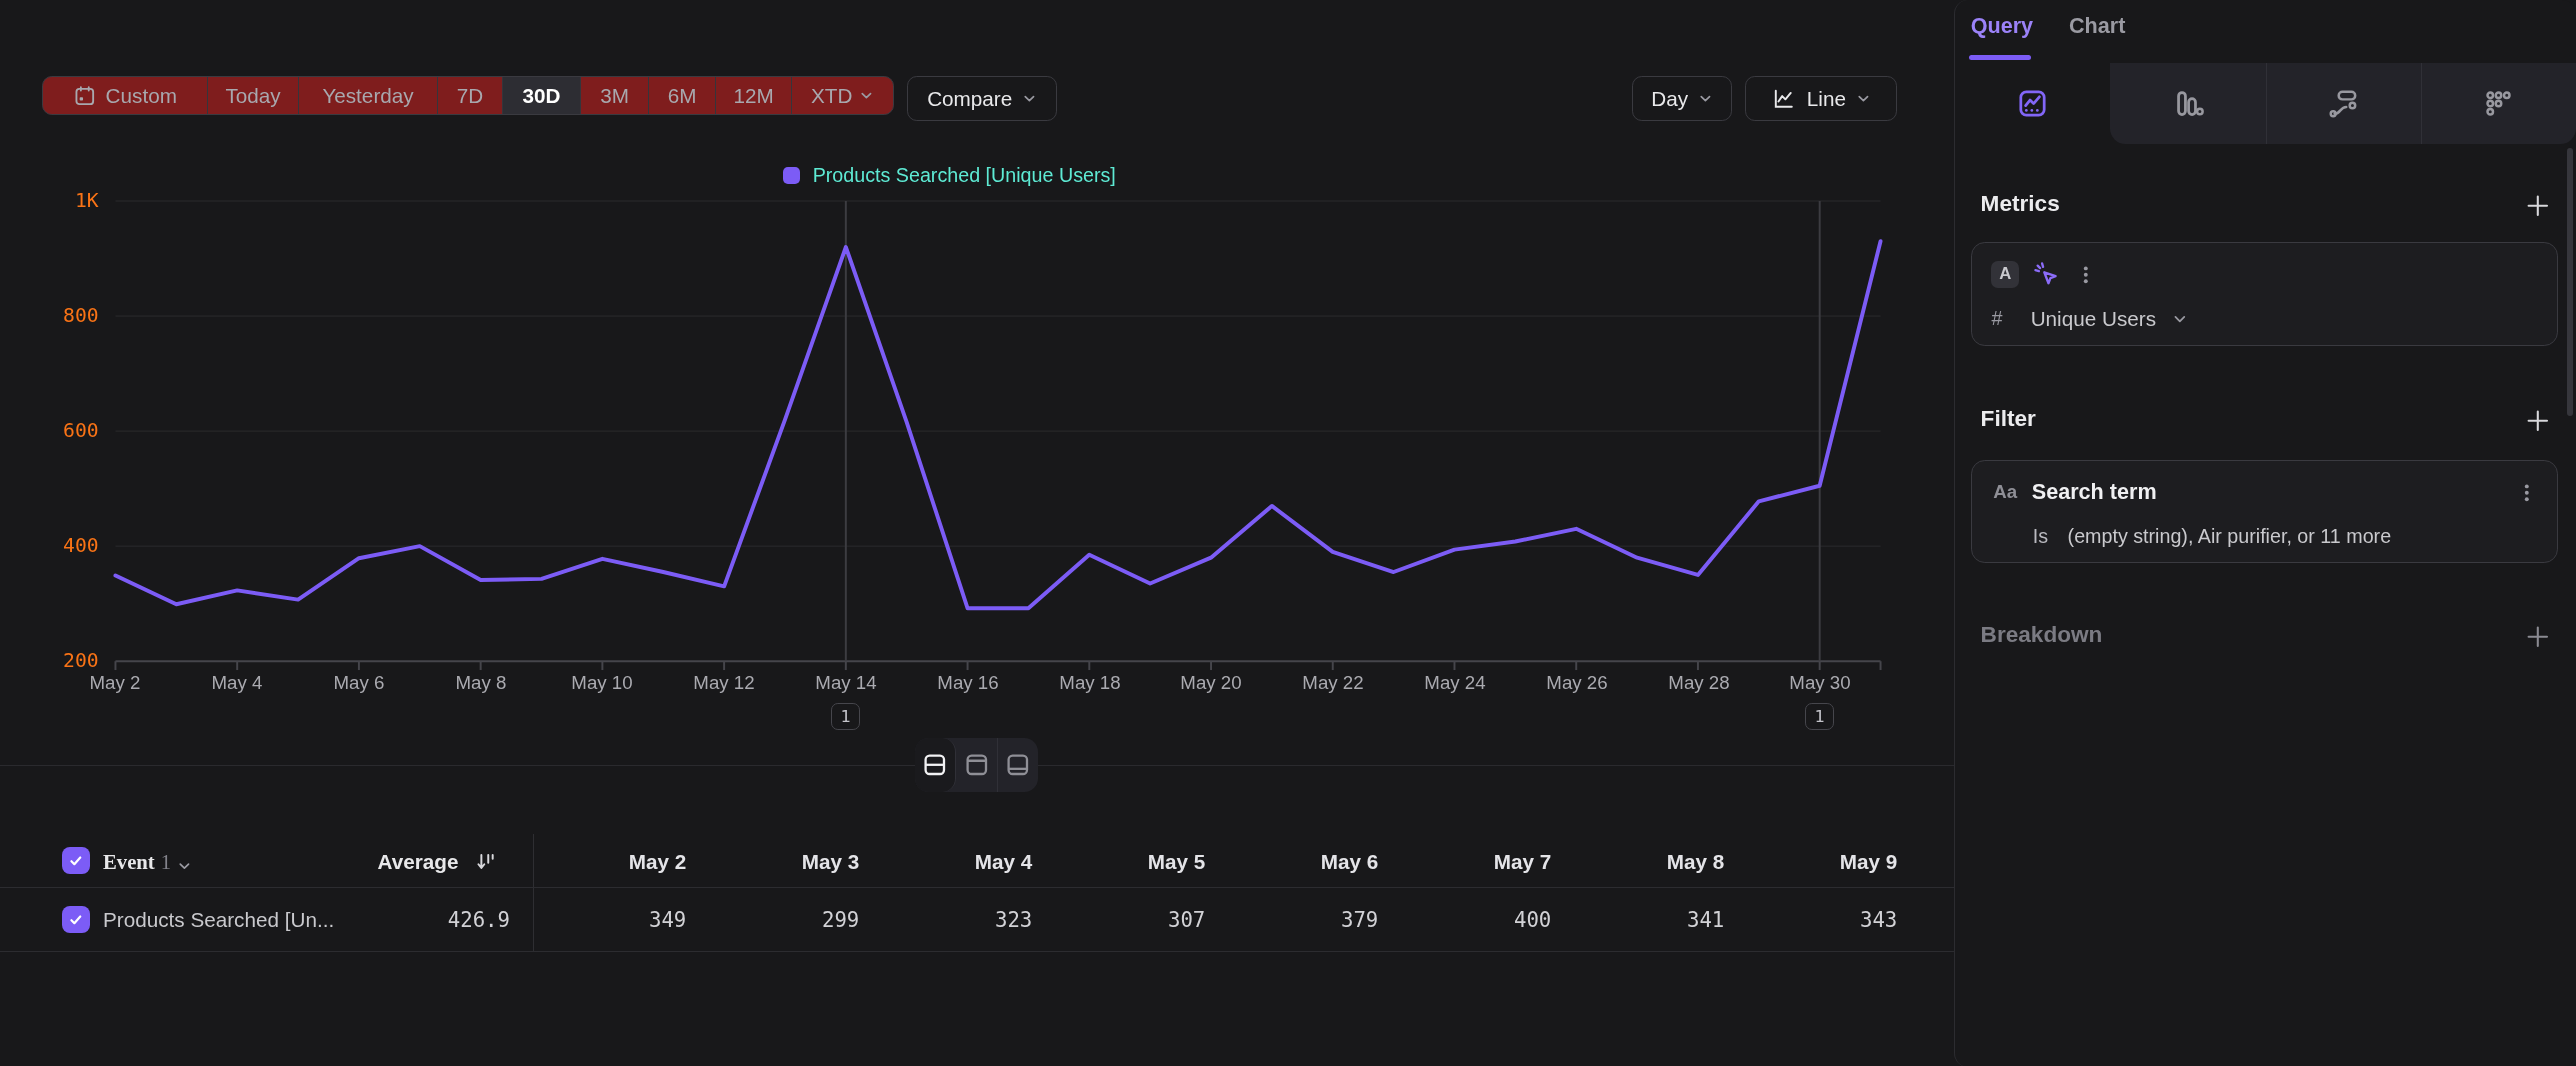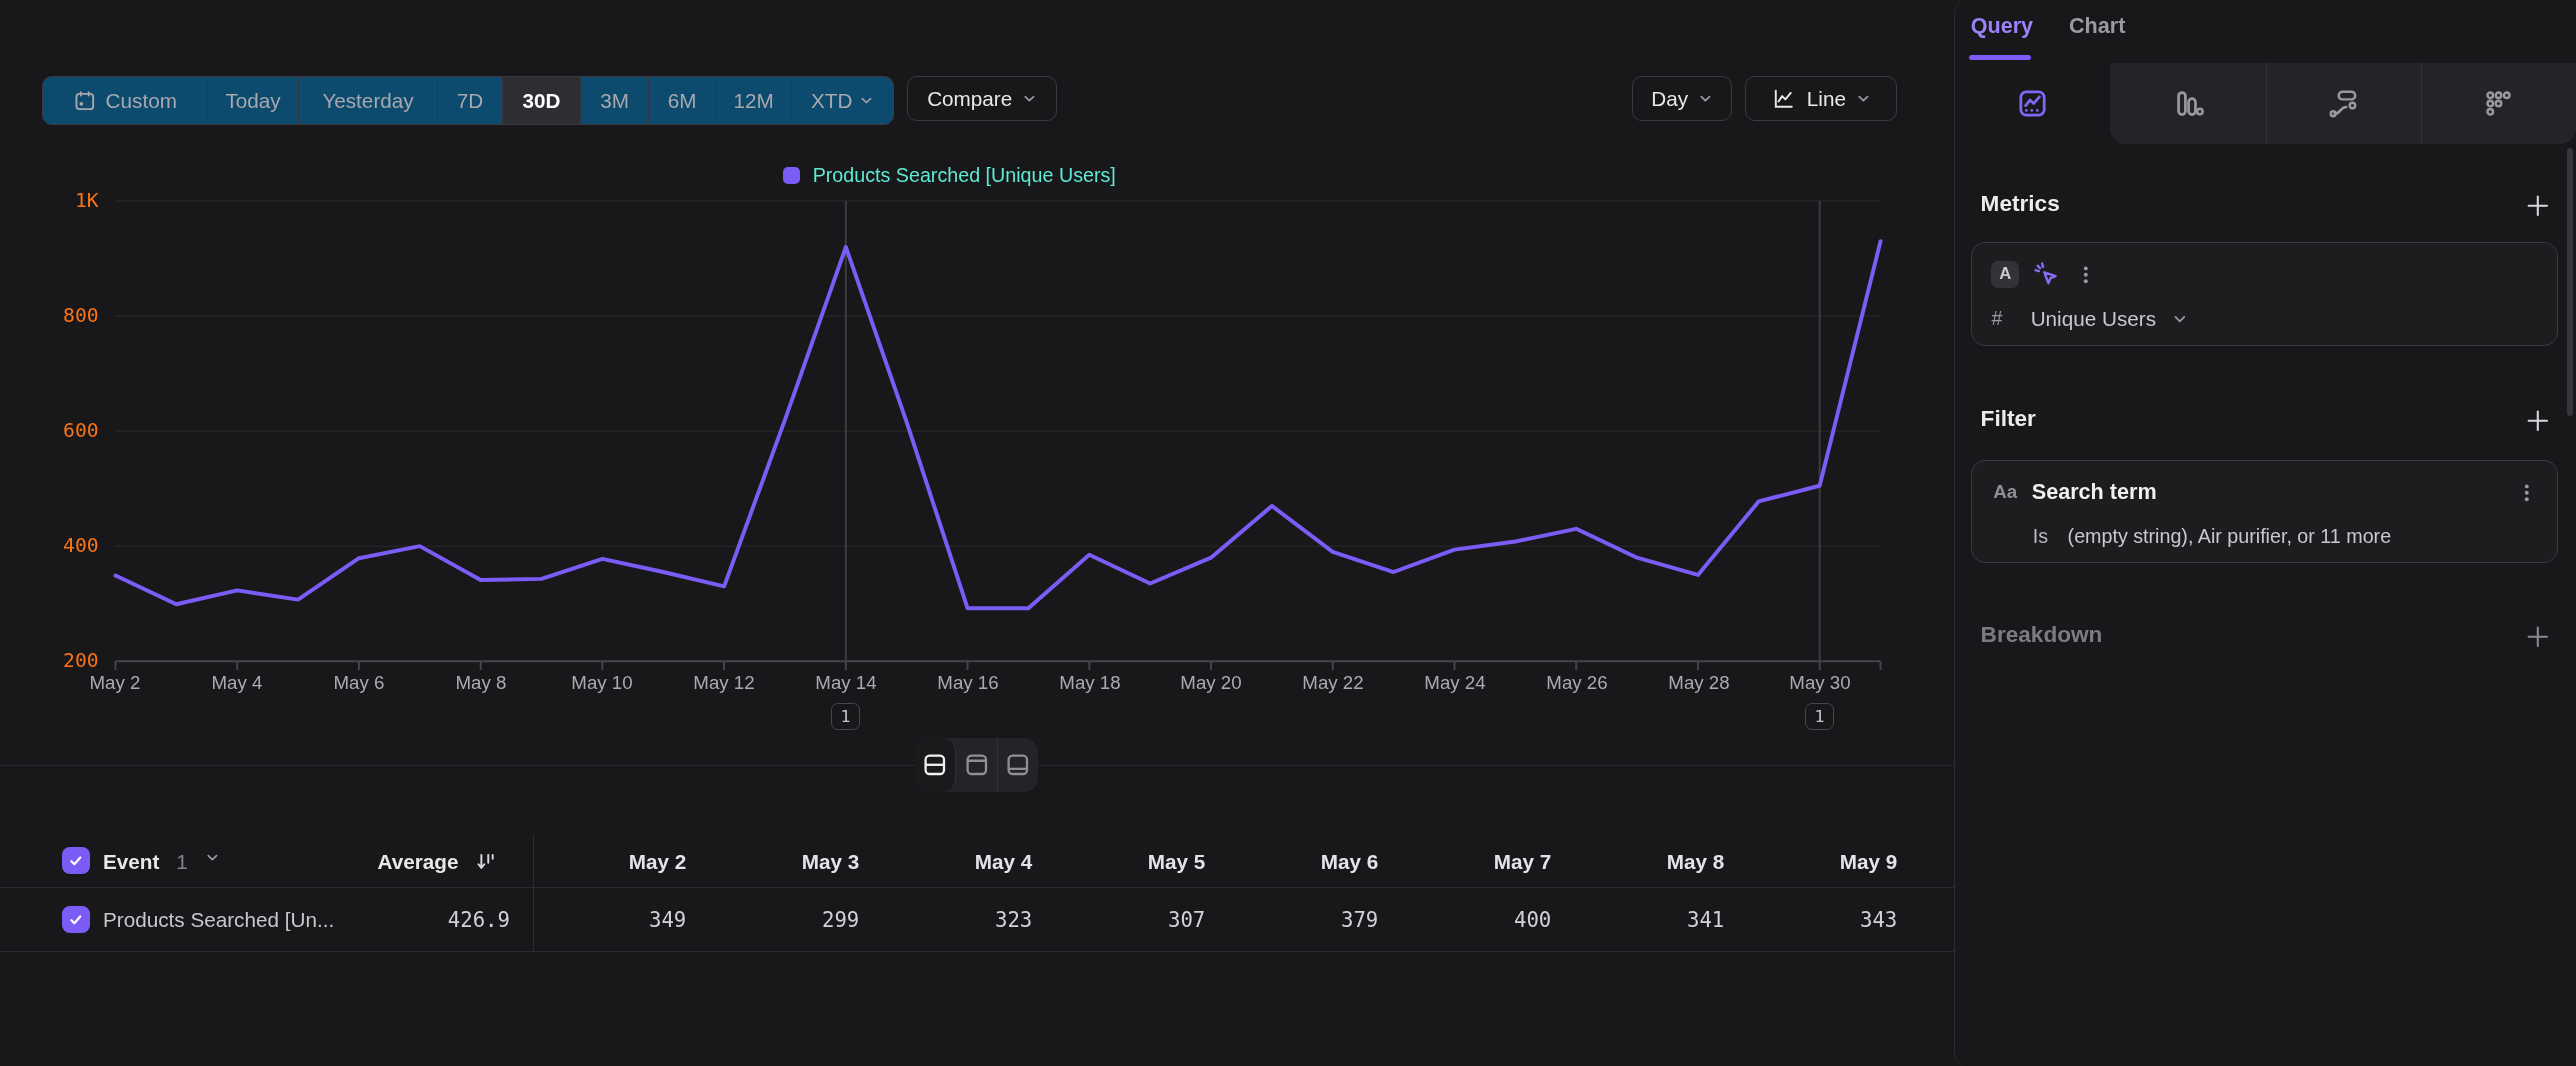--- a/index.html
+++ b/index.html
@@ -12,23 +12,23 @@
     -webkit-font-smoothing:antialiased;
   }
   .mono { font-family:"DejaVu Sans Mono", monospace; }
 
   
   .main { position:absolute; left:0; top:0; width:1954px; height:1067px; }
 
   
   .toolbar { position:absolute; left:0; top:76px; width:1954px; height:45px; }
   .range-group {
-    position:absolute; left:42px; top:0; height:49px;
+    position:absolute; left:42px; top:0; height:39px;
     display:flex; border:1px solid #3a3a40; border-radius:9.8px; overflow:hidden;
-    background:#0c4a6e;
+    background:#7f1d1d;
   }
   .seg {
     height:100%; display:flex; align-items:center; justify-content:center; gap:8.9px;
     background:transparent; border:none; border-right:1px solid #35353b;
     color:#a8a8ae; font-family:inherit; font-size:20.7px; cursor:pointer; white-space:nowrap;
   }
   .seg:last-child { border-right:none; }
   .seg.active { background:#2d2d33; color:#ffffff; font-weight:700; }
   .btn {
     position:absolute; top:0; height:45px; display:flex; align-items:center; justify-content:center;
@@ -79,21 +79,21 @@
   
   .t-row { position:absolute; left:0; width:1954px; }
   .t-head { top:836px; height:52px; border-bottom:1px solid #2c2c30; }
   .t-body { top:889px; height:63px; border-bottom:1px solid #2c2c30; }
   .checkbox {
     position:absolute; left:62px; width:27.6px; height:27.6px; border-radius:7.9px;
     background:#7c5cf6; display:flex; align-items:center; justify-content:center; cursor:pointer;
   }
   .t-head .checkbox { top:10.8px; } .t-body .checkbox { top:16.7px; }
   .event-label { position:absolute; left:103px; top:50%; transform:translateY(-50%);
-    font-size:20.7px; font-weight:700; color:#e8e8ea; display:flex; align-items:flex-start; gap:17px; }
+    font-size:20.7px; font-weight:700; color:#e8e8ea; display:flex; align-items:flex-end; gap:6px;font-family:Liberation Serif, serif; }
   .event-count { color:#83838b; font-weight:400; }
   .avg-wrap { position:absolute; left:242px; width:256px; top:50%; transform:translateY(-50%);
     display:flex; align-items:center; justify-content:flex-end; gap:16px; }
   .avg-label { font-size:20.7px; font-weight:700; color:#e8e8ea; }
   .col-sep { position:absolute; left:533px; top:834px; width:1px; height:118px; background:#2e2e32; }
   .date-cols { position:absolute; left:533px; top:0; height:100%; display:flex; }
   .dcell { width:173px; padding-right:19.7px; display:flex; align-items:center; justify-content:flex-end;
     font-size:20.7px; }
   .t-head .dcell { font-weight:700; color:#e4e4e8; }
   .t-body .dcell { color:#d2d2d6; }

